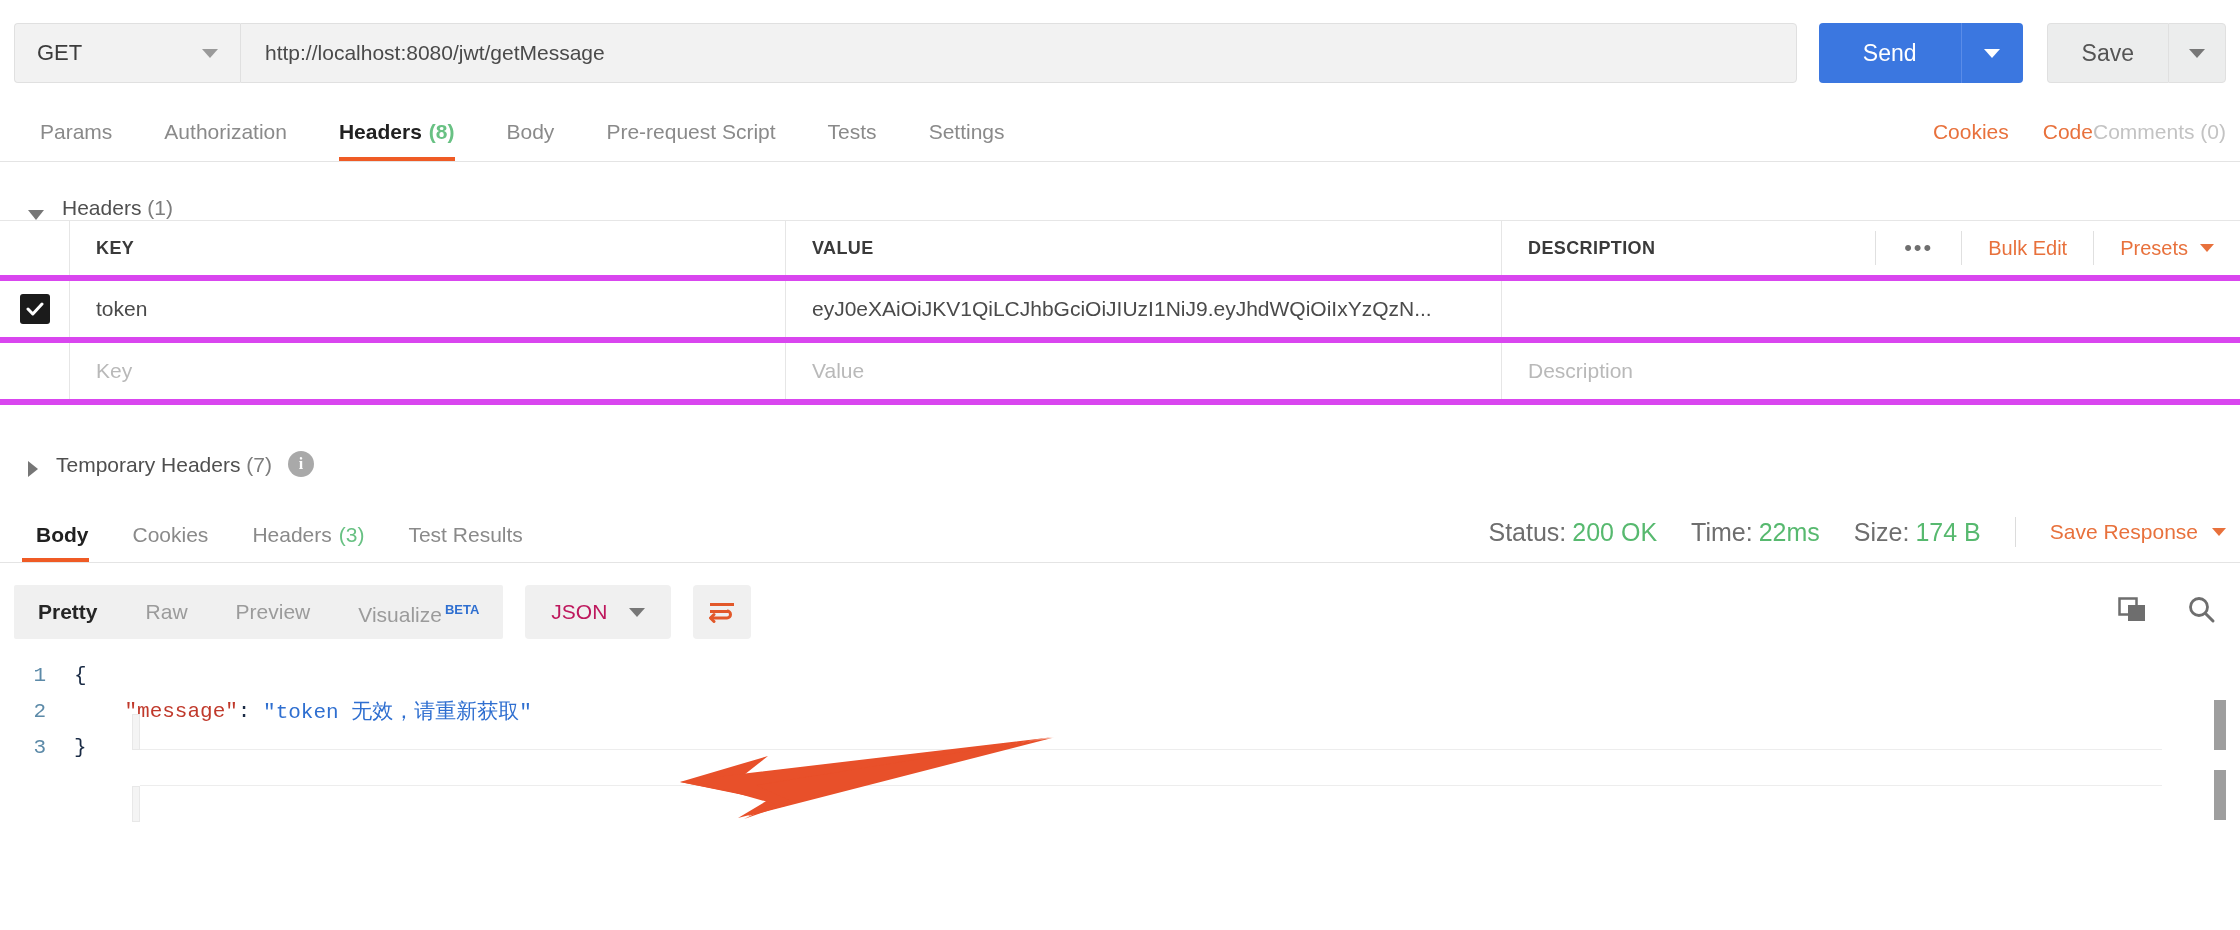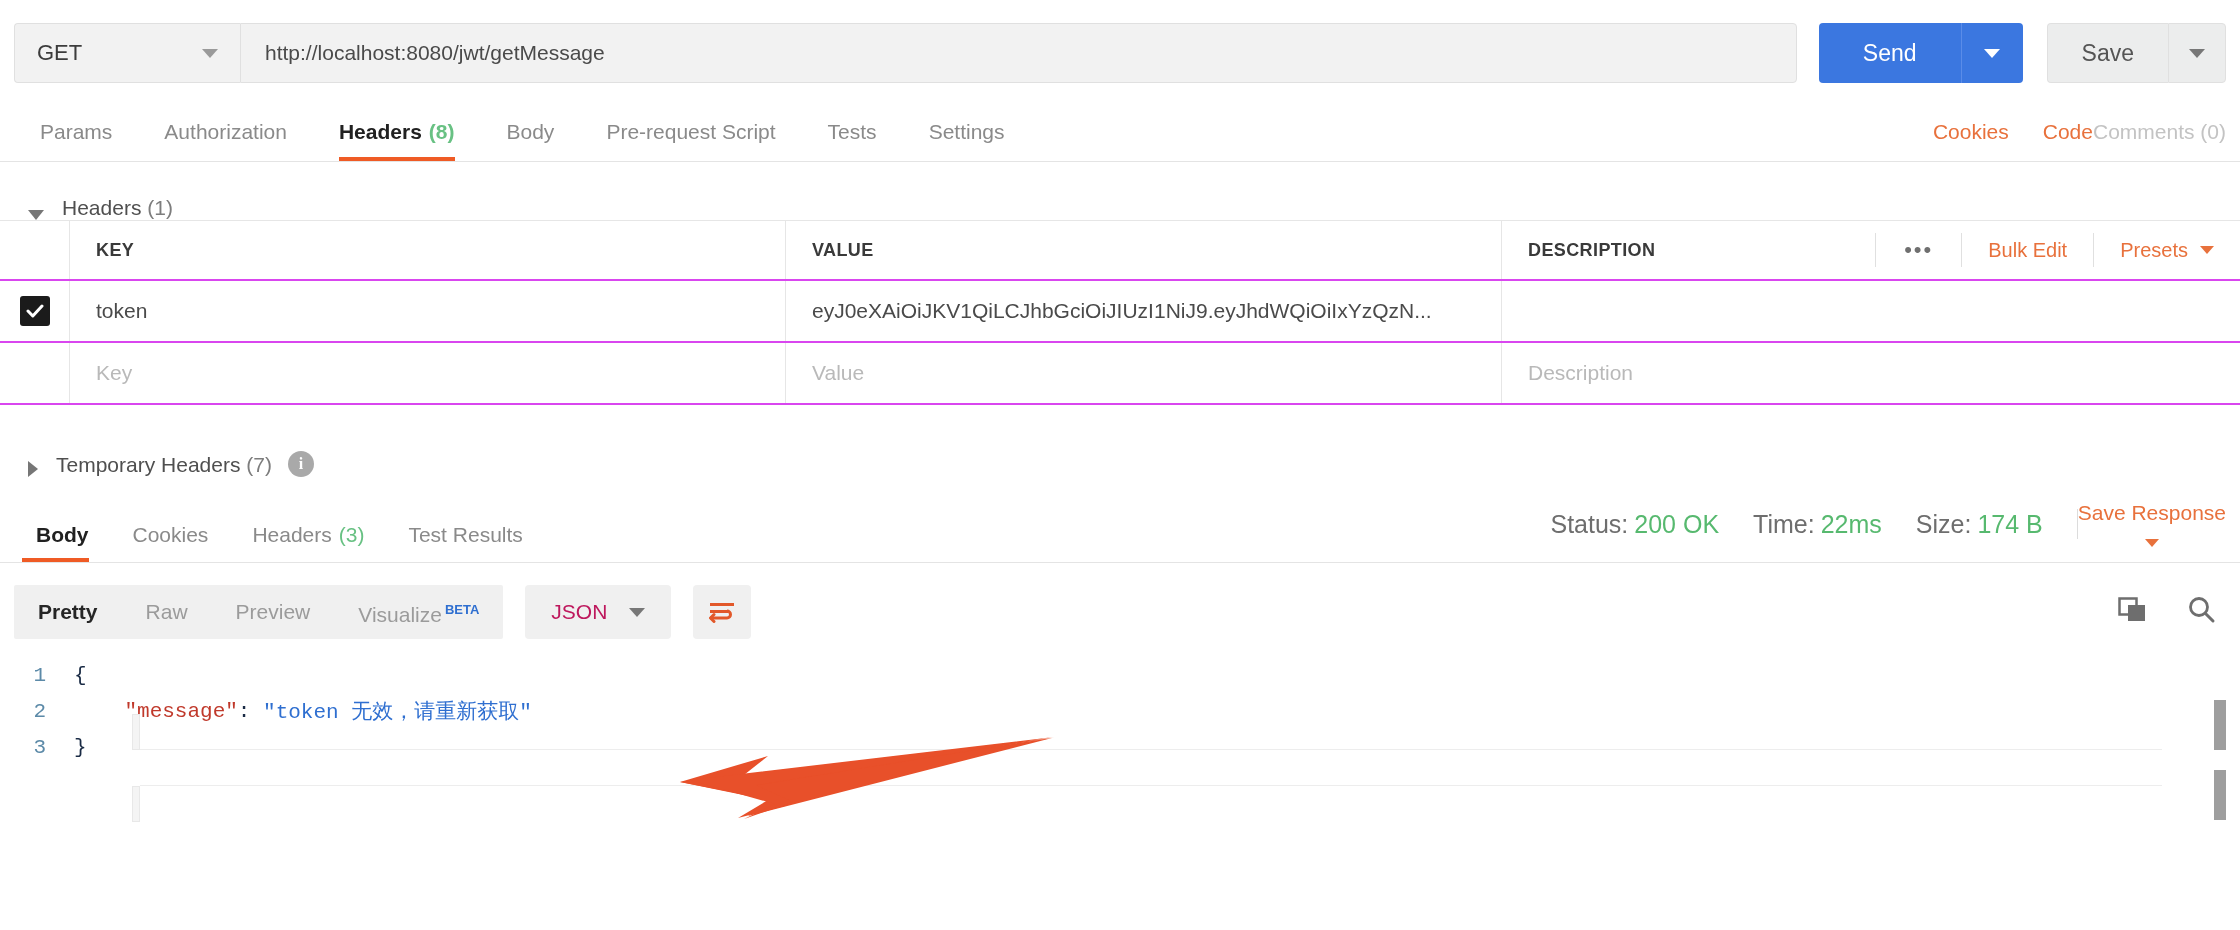--- a/index.html
+++ b/index.html
@@ -76,21 +76,21 @@
 
   
   .section-row { display: flex; align-items: flex-end; height: 58px; padding-left: 28px; }
   .tri-down { width: 0; height: 0; border-left: 8px solid transparent; border-right: 8px solid transparent; border-top: 10px solid #767676; margin-right: 18px; cursor: pointer; }
   .tri-right { width: 0; height: 0; border-top: 8px solid transparent; border-bottom: 8px solid transparent; border-left: 10px solid #767676; margin-right: 18px; cursor: pointer; }
   .section-title { font-size: 21px; color: #4f4f4f; }
   .section-title .cnt { color: #7d7d7d; }
 
   
   .htable { width: 100%; border-top: 1px solid #e6e6e6; }
-  .hrow { display: flex; border-bottom: 2px solid #d946ef; height: 62px; align-items: stretch; }
+  .hrow { display: flex; border-bottom: 6px solid #d946ef; height: 62px; align-items: stretch; }
   .hrow.head { height: 60px; }
   .cell-chk {
     width: 70px; display: flex; align-items: center; justify-content: center;
     border-right: 1px solid #e6e6e6;
   }
   .chkbox {
     width: 30px; height: 30px; background: #1b1b1b; border-radius: 3px;
     display: flex; align-items: center; justify-content: center; cursor: pointer;
   }
   .chkbox svg { display: block; }
@@ -118,21 +118,21 @@
     border-bottom: 1px solid #e4e4e4; padding: 0 14px; margin-top: 16px;
   }
   .rtab { font-size: 21px; color: #8a8a8a; padding: 0 22px 15px 22px; cursor: pointer; position: relative; }
   .rtab.active { color: #212121; font-weight: 600; }
   .rtab.active::after { content: ""; position: absolute; left: 8px; right: 22px; bottom: 0; height: 4px; background: #ef5b25; }
   .rtab .cnt { color: #68c183; margin-left: 7px; }
   .meta { margin-left: auto; display: flex; align-items: center; padding-bottom: 15px; }
   .meta-item { font-size: 25px; color: #6e6e6e; margin-left: 34px; }
   .meta-item b { font-weight: 400; color: #57b96f; margin-left: 6px; }
   .meta-div { width: 1px; height: 30px; background: #dcdcdc; margin-left: 34px; }
-  .save-resp { font-size: 21px; color: #e8713c; display: flex; align-items: center; gap: 14px; cursor: pointer; flex-direction: column; }
+  .save-resp { font-size: 21px; color: #e8713c; margin-left: 34px; display: flex; align-items: center; gap: 14px; cursor: pointer; }
 
   
   .body-toolbar { display: flex; align-items: center; padding: 22px 14px 18px 14px; }
   .seg { display: flex; background: #f0f0f0; border-radius: 2px; height: 54px; align-items: center; }
   .seg-item { font-size: 21px; color: #9b9b9b; padding: 0 24px; cursor: pointer; line-height: 54px; }
   .seg-item.active { color: #262626; font-weight: 600; }
   .beta { font-size: 13px; color: #2f6fd0; font-weight: 700; vertical-align: super; margin-left: 3px; }
   .fmt-box {
     margin-left: 22px; height: 54px; background: #f0f0f0; border-radius: 4px;
     display: flex; align-items: center; gap: 22px; padding: 0 26px; cursor: pointer;

